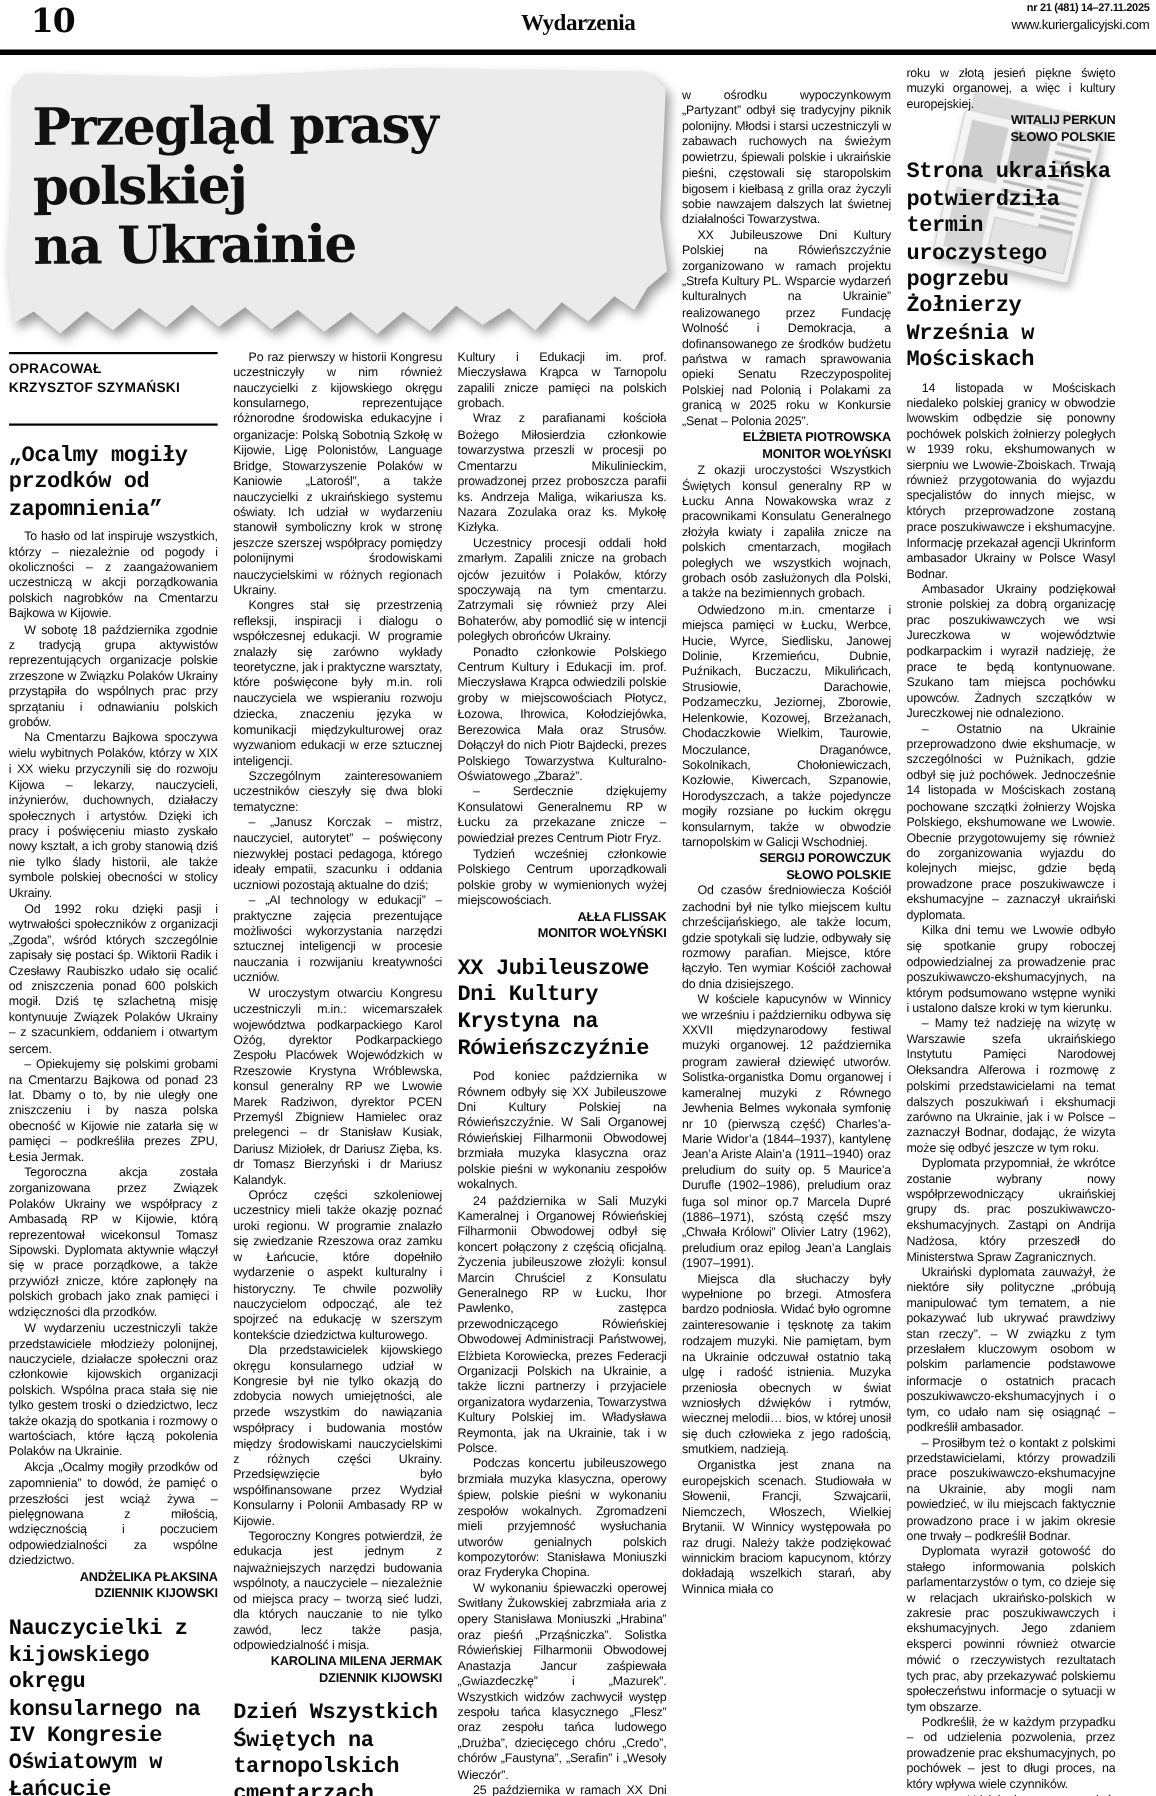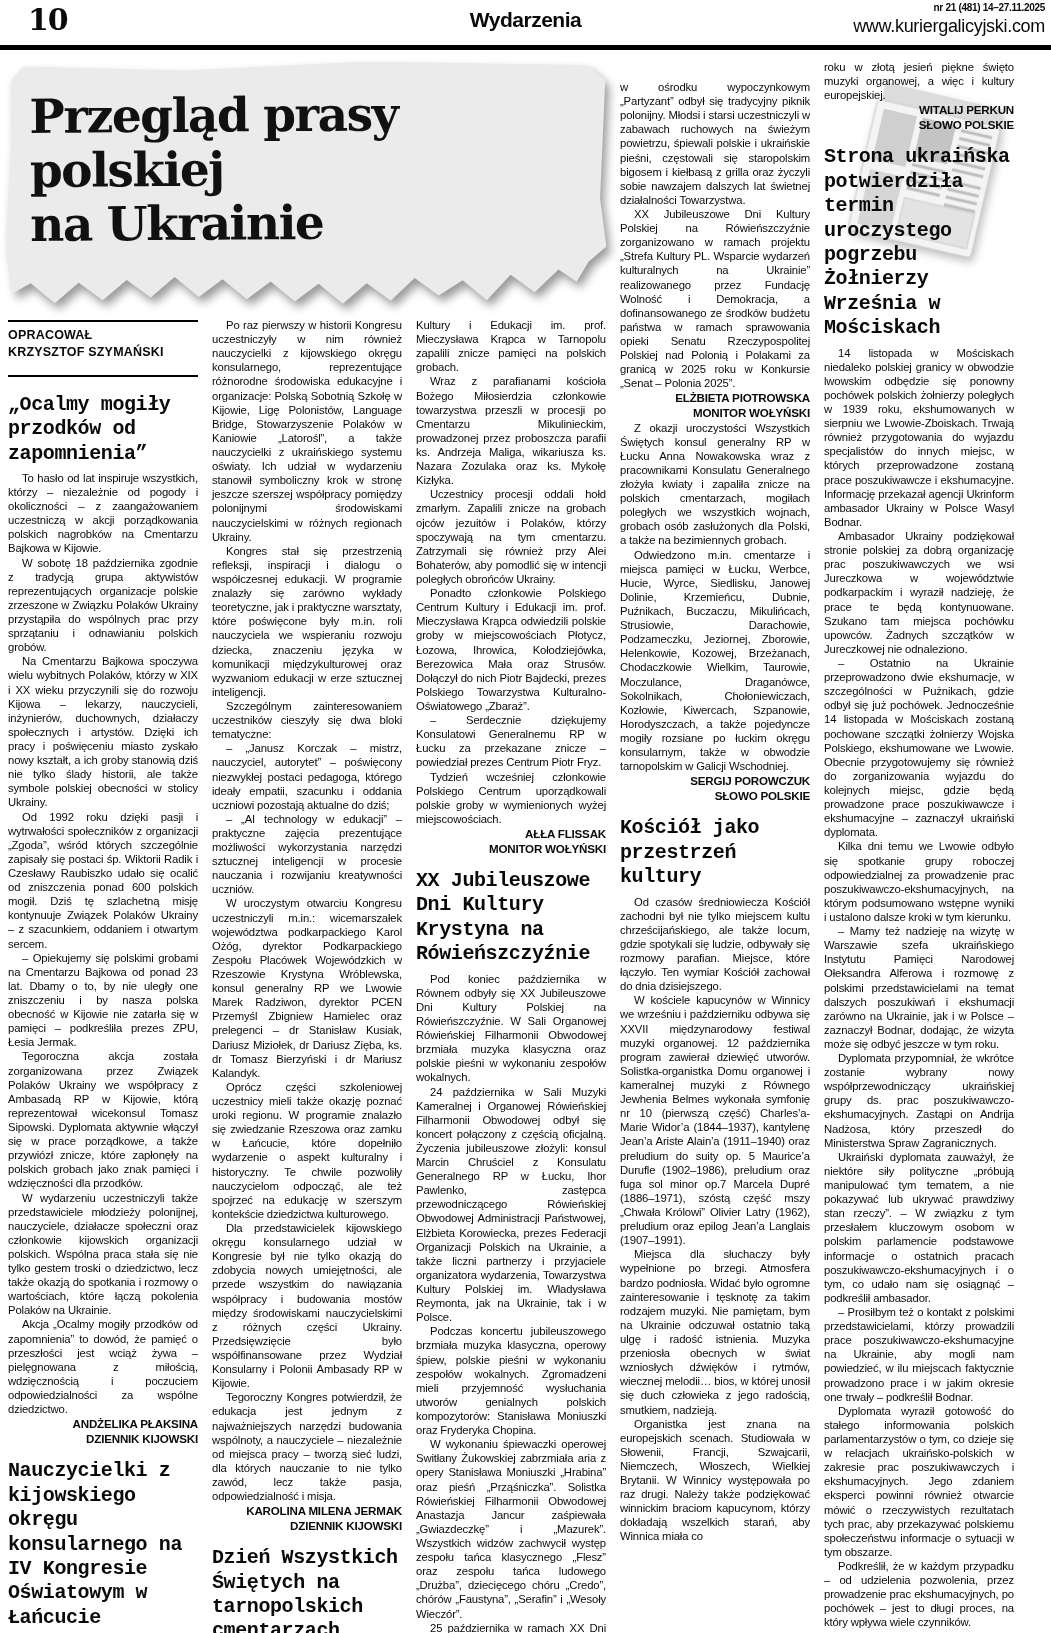--- a/index.html
+++ b/index.html
@@ -3,24 +3,24 @@
 <meta charset="utf-8">
 <style>
   html,body{margin:0;padding:0;background:#777;}
   .page{position:relative;width:1051px;height:1633px;margin:0 auto;background:#fff;
         overflow:hidden;font-family:"Liberation Sans",sans-serif;color:#0a0a0a;}
   
   .hdr{position:absolute;top:0;left:0;right:0;height:44px;}
   .hdr-page{position:absolute;left:8px;top:2px;font-family:"DejaVu Serif",serif;
             font-weight:bold;font-size:30px;letter-spacing:-1px;margin-left:20px;}
   .hdr-sec{position:absolute;left:0;right:0;top:8px;text-align:center;
-           font-family:Liberation Sans, sans-serif;font-weight:bold;font-size:21px;letter-spacing:-.5px;}
+           font-family:Liberation Serif, serif;font-weight:bold;font-size:21px;letter-spacing:-.5px;}
   .hdr-right{position:absolute;right:6px;top:2px;text-align:right;line-height:1.25;}
   .hdr-issue{font-size:10px;font-weight:bold;letter-spacing:-.3px;}
-  .hdr-site{font-size:18px;letter-spacing:-.3px;}
+  .hdr-site{font-size:12px;letter-spacing:-.3px;}
   .hdr-rule{position:absolute;top:45px;left:0;right:0;height:5px;background:#000;}
   
   .clipwrap{position:absolute;left:6px;top:62px;width:600px;height:252px;
             filter:drop-shadow(4px 6px 5px rgba(0,0,0,.4));}
   .clip{width:100%;height:100%;background:#ebebeb;transform:rotate(-.4deg);
         clip-path:polygon(1% 6%,3% 1%,30% 3%,60% 0%,97% 2%,100% 8%,99% 55%,100% 74%,
         97% 80%,95% 88%,92% 83%,88% 92%,84% 85%,80% 95%,76% 87%,72% 93%,68% 86%,
         64% 95%,60% 88%,56% 96%,52% 88%,48% 95%,44% 87%,40% 94%,36% 86%,32% 93%,
         28% 85%,24% 93%,20% 86%,16% 94%,12% 87%,8% 95%,4% 87%,1% 91%,0% 70%,1% 30%);}
   .clip h1{margin:0;padding:26px 0 0 24px;font-family:"DejaVu Serif",serif;
@@ -34,21 +34,21 @@
   .c3{left:416px;top:318px;height:1315px;}
   .c4{left:620px;top:60px; height:1573px;margin-top:20px;}
   .c5{left:824px;top:60px; height:1573px;}
   .para,.para-flush{margin:0;font-size:11.3px;line-height:1.25;letter-spacing:-.15px;}
   .para{text-indent:14px;}
   .para-flush{text-indent:0;}
   .heading{margin:13px 0 5px 0;font-family:Liberation Mono, monospace;font-weight:bold;
            font-size:20px;line-height:1.22;letter-spacing:-.4px;text-align:left;}
   .sig{margin:0;font-size:11.6px;font-weight:bold;text-align:right;line-height:1.3;
        letter-spacing:-.2px;}
-  .byline{border-top:2px solid #000;border-bottom:2px solid #000;padding:5px 0 14px 0;
+  .byline{border-top:2px solid #000;border-bottom:2px solid #000;padding:5px 0 24px 0;
           margin:0 0 16px 0;font-weight:bold;font-size:12.5px;line-height:1.35;
           text-align:left;letter-spacing:.2px;}
 </style>
 </head>
 <body>
 
 <div class="page">
 
   <div class="hdr">
     <div class="hdr-page">10</div>
@@ -137,21 +137,20 @@
       </div>
       <div class="col c4">
         <p class="para-flush">w ośrodku wypoczynkowym „Partyzant” odbył się tradycyjny piknik polonijny. Młodsi i starsi uczestniczyli w zabawach ruchowych na świeżym powietrzu, śpiewali polskie i ukraińskie pieśni, częstowali się staropolskim bigosem i kiełbasą z grilla oraz życzyli sobie nawzajem dalszych lat świetnej działalności Towarzystwa.</p>
         <p class="para">XX Jubileuszowe Dni Kultury Polskiej na Rówieńszczyźnie zorganizowano w ramach projektu „Strefa Kultury PL. Wsparcie wydarzeń kulturalnych na Ukrainie” realizowanego przez Fundację Wolność i Demokracja, a dofinansowanego ze środków budżetu państwa w ramach sprawowania opieki Senatu Rzeczypospolitej Polskiej nad Polonią i Polakami za granicą w 2025 roku w Konkursie „Senat – Polonia 2025”.</p>
         <p class="sig">ELŻBIETA PIOTROWSKA</p>
         <p class="sig">MONITOR WOŁYŃSKI</p>
         <p class="para">Z okazji uroczystości Wszystkich Świętych konsul generalny RP w Łucku Anna Nowakowska wraz z pracownikami Konsulatu Generalnego złożyła kwiaty i zapaliła znicze na polskich cmentarzach, mogiłach poległych we wszystkich wojnach, grobach osób zasłużonych dla Polski, a także na bezimiennych grobach.</p>
         <p class="para">Odwiedzono m.in. cmentarze i miejsca pamięci w Łucku, Werbce, Hucie, Wyrce, Siedlisku, Janowej Dolinie, Krzemieńcu, Dubnie, Puźnikach, Buczaczu, Mikulińcach, Strusiowie, Darachowie, Podzameczku, Jeziornej, Zborowie, Helenkowie, Kozowej, Brzeżanach, Chodaczkowie Wielkim, Taurowie, Moczulance, Draganówce, Sokolnikach, Chołoniewiczach, Kozłowie, Kiwercach, Szpanowie, Horodyszczach, a także pojedyncze mogiły rozsiane po łuckim okręgu konsularnym, także w obwodzie tarnopolskim w Galicji Wschodniej.</p>
         <p class="sig">SERGIJ POROWCZUK</p>
         <p class="sig">SŁOWO POLSKIE</p>
-        <h2 class="heading">Kościół jako przestrzeń kultury</h2>
         <p class="para">Od czasów średniowiecza Kościół zachodni był nie tylko miejscem kultu chrześcijańskiego, ale także locum, gdzie spotykali się ludzie, odbywały się rozmowy parafian. Miejsce, które łączyło. Ten wymiar Kościół zachował do dnia dzisiejszego.</p>
         <p class="para">W kościele kapucynów w Winnicy we wrześniu i październiku odbywa się XXVII międzynarodowy festiwal muzyki organowej. 12 października program zawierał dziewięć utworów. Solistka-organistka Domu organowej i kameralnej muzyki z Równego Jewhenia Belmes wykonała symfonię nr 10 (pierwszą część) Charles’a-Marie Widor’a (1844–1937), kantylenę Jean’a Ariste Alain’a (1911–1940) oraz preludium do suity op. 5 Maurice’a Durufle (1902–1986), preludium oraz fuga sol minor op.7 Marcela Dupré (1886–1971), szóstą część mszy „Chwała Królowi” Olivier Latry (1962), preludium oraz epilog Jean’a Langlais (1907–1991).</p>
         <p class="para">Miejsca dla słuchaczy były wypełnione po brzegi. Atmosfera bardzo podniosła. Widać było ogromne zainteresowanie i tęsknotę za takim rodzajem muzyki. Nie pamiętam, bym na Ukrainie odczuwał ostatnio taką ulgę i radość istnienia. Muzyka przeniosła obecnych w świat wzniosłych dźwięków i rytmów, wiecznej melodii… bios, w której unosił się duch człowieka z jego radością, smutkiem, nadzieją.</p>
         <p class="para">Organistka jest znana na europejskich scenach. Studiowała w Słowenii, Francji, Szwajcarii, Niemczech, Włoszech, Wielkiej Brytanii. W Winnicy występowała po raz drugi. Należy także podziękować winnickim braciom kapucynom, którzy dokładają wszelkich starań, aby Winnica miała co</p>
       </div>
       <div class="col c5">
         <p class="para-flush">roku w złotą jesień piękne święto muzyki organowej, a więc i kultury europejskiej.</p>
         <p class="sig">WITALIJ PERKUN</p>
         <p class="sig">SŁOWO POLSKIE</p>
         <h2 class="heading">Strona ukraińska potwierdziła termin uroczystego pogrzebu Żołnierzy Września w Mościskach</h2>

